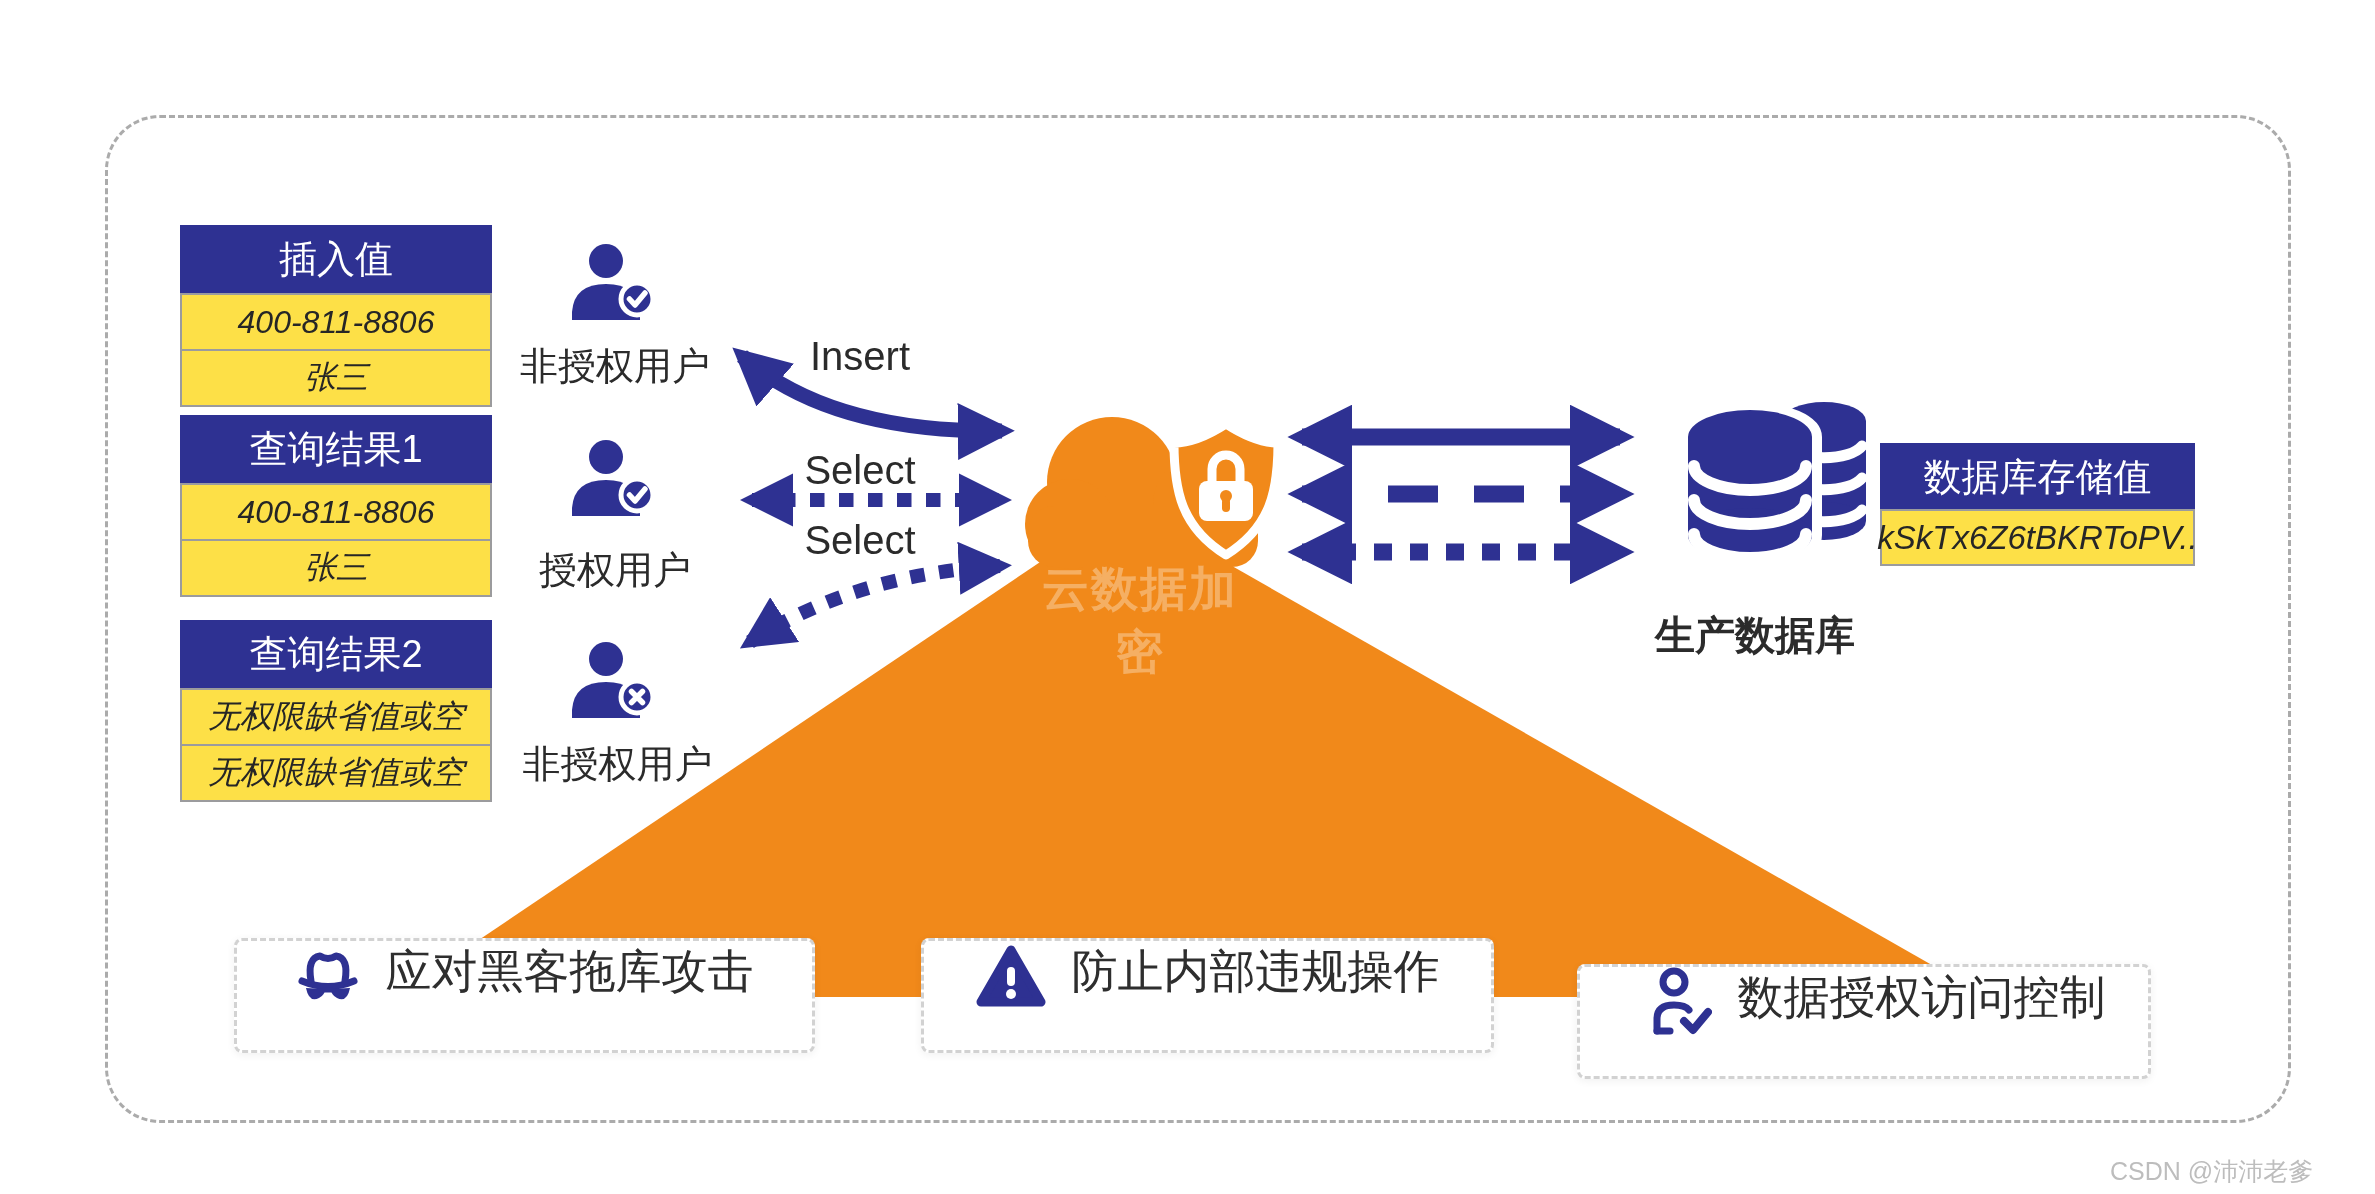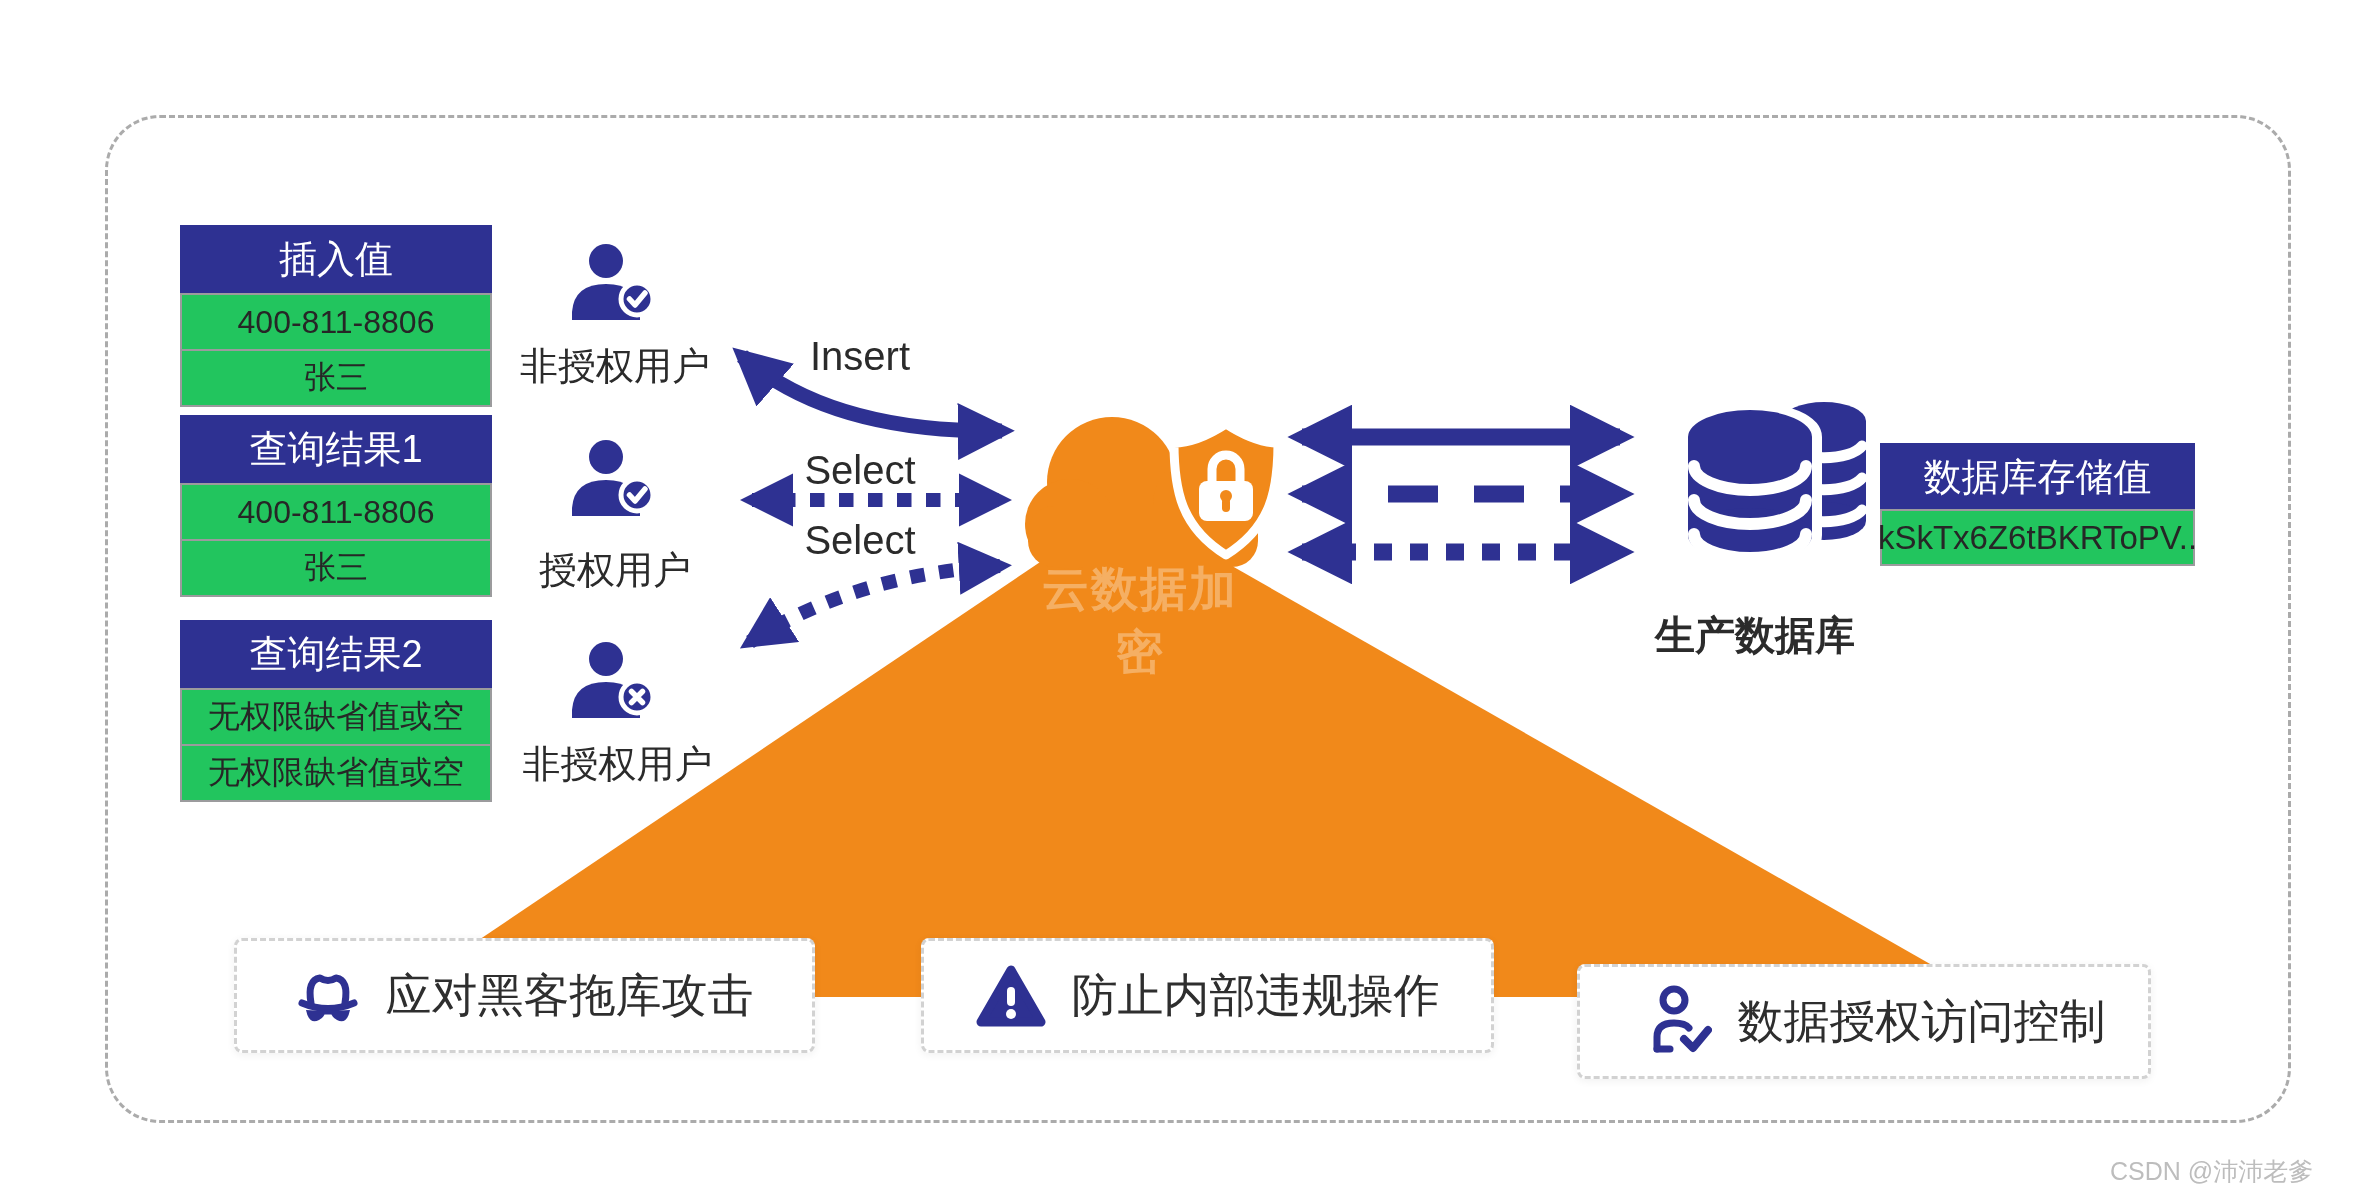--- a/index.html
+++ b/index.html
@@ -11,32 +11,32 @@
 
   svg.layer{position:absolute;left:0;top:0;width:2375px;height:1194px;z-index:1;}
 
   .txt{position:absolute;z-index:2;color:#2b2b2b;}
   .center-txt{display:flex;align-items:center;justify-content:center;text-align:center;}
 
   
   .dtable{position:absolute;z-index:2;width:312px;}
   .dtable.wide{width:315px;}
   .dtable .hd{height:68px;background:#2e3192;color:#fff;font-size:38px;display:flex;align-items:center;justify-content:center;}
-  .dtable .cell{height:58px;background:#22c55e;border:2px solid #9b9b9d;margin-top:-2px;box-sizing:border-box;
-                display:flex;align-items:center;justify-content:center;font-size:32px;color:#262626;}
+  .dtable .cell{height:58px;background:#fde047;border:2px solid #9b9b9d;margin-top:-2px;box-sizing:border-box;
+                display:flex;align-items:center;justify-content:center;font-size:32px;color:#262626;font-style:italic;}
   .dtable .cell.first{margin-top:0;}
   .dtable.wide .cell{height:57px;font-size:33px;}
 
   .user-label{font-size:38px;font-weight:500;z-index:2;}
   .flow-label{font-size:40px;z-index:2;color:#2b2b2b;}
   .db-label{font-size:40px;font-weight:600;z-index:2;}
   .cloud-caption{font-size:47px;font-weight:700;color:rgba(255,255,255,0.32);z-index:2;letter-spacing:2px;}
 
   .feature-box{position:absolute;z-index:3;height:115px;background:#fff;border:3px dashed #d2d2d2;border-radius:8px;
-               box-sizing:border-box;display:flex;align-items:center;justify-content:center;gap:26px;
+               box-sizing:border-box;display:flex;justify-content:center;gap:26px;
                box-shadow:0 2px 8px rgba(0,0,0,0.06);}
   .feature-box .flabel{font-size:46px;color:#2e2e2e;font-weight:500;}
 
   .csdn{font-size:25px;color:#bdbdbd;z-index:4;}
 </style>
 </head>
 <body>
 
 <div id="canvas">
 

